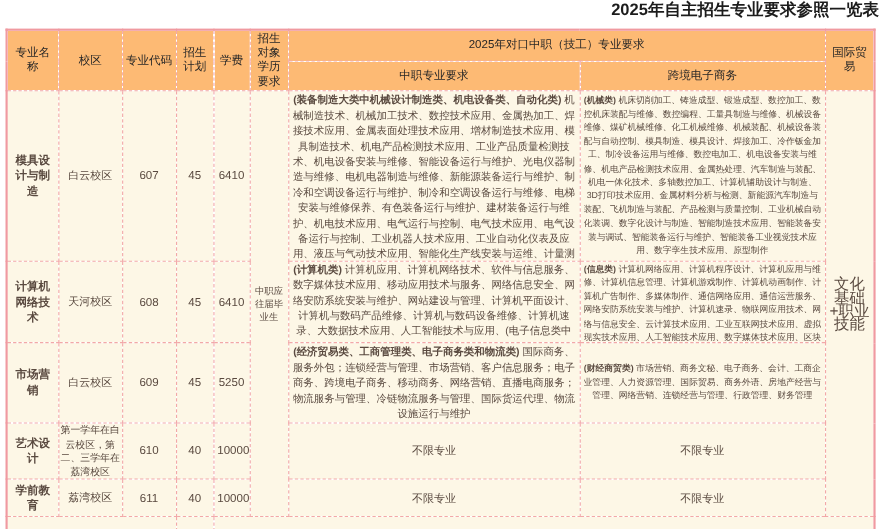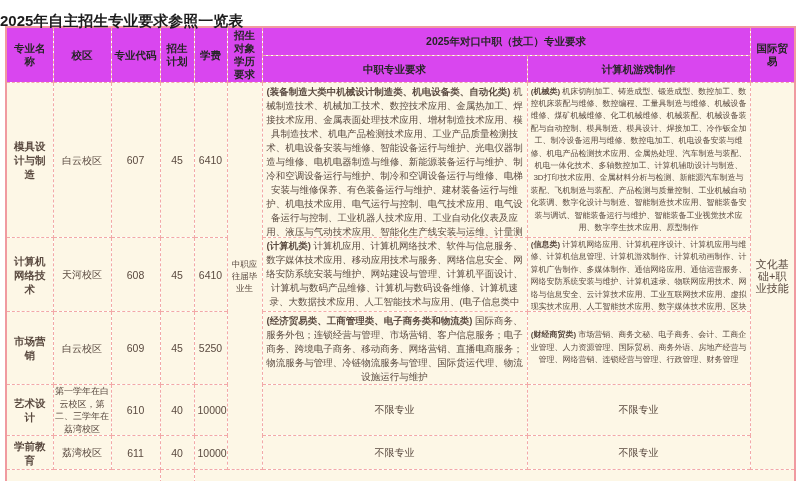--- a/index.html
+++ b/index.html
@@ -3,51 +3,51 @@
 <meta charset="utf-8">
 <style>
   * { box-sizing: border-box; }
   html, body { margin: 0; padding: 0; }
   body {
     width: 799px; height: 481px; background: #ffffff;
     font-family: "Liberation Sans", sans-serif;
     overflow: hidden;
   }
   .page-title {
-    text-align: left; font-size: 15px; font-weight: bold;
-    color: #1c1c1c; padding-top: 12px; height: 24px; line-height: 18px;
+    text-align: right; font-size: 15px; font-weight: bold;
+    color: #1c1c1c; padding-top: 1px; height: 24px; line-height: 18px;
   }
   table.req-table {
     border-collapse: collapse; table-layout: fixed;
     width: 789px; margin-left: 5px; margin-top: 2px;
     border: 2px solid #f09aa0;
   }
   .req-table th, .req-table td {
     border: 1px dashed #f2a8a8;
     background: #fdf7e6;
     color: #5a4a40;
     vertical-align: middle;
     text-align: center;
     padding: 1px 3px;
     overflow: hidden;
   }
   .req-table th {
-    background: #d946ef;
+    background: #fdba74;
     color: #262626;
     font-size: 10.5px;
-    font-weight: bold;
+    font-weight: normal;
     line-height: 13px;
     padding: 1px 2px;
   }
   .major-cell { font-weight: bold; font-size: 10.5px; line-height: 14px; }
   .campus-cell { font-size: 10px; line-height: 13px; margin-top: 16px; }
   .campus-cell.small { font-size: 9px; line-height: 12.5px; padding: 0 1px; }
   .num-cell { font-size: 10.5px; }
   .elig-cell { font-size: 8.5px; line-height: 12px; padding: 0 1px; }
-  .assess-cell { font-size: 11px; line-height: 12px; padding: 0 1px; }
+  .assess-cell { font-size: 14px; line-height: 12px; padding: 0 1px; }
   .req-cell {
     text-align: left; vertical-align: middle;
     font-size: 9.5px; line-height: 14px; padding: 2px 4px;
   }
   .req-cell.jg { font-size: 8px; line-height: 12.4px; margin-left: 44px; }
   .req-cell b { font-weight: bold; }
   .clip { overflow: hidden; }
   .r1 .clip { max-height: 151px; }
   .r2 .clip { max-height: 71px; }
   .r3 .clip { max-height: 69px; }
@@ -79,21 +79,21 @@
     <th rowspan="2">校区</th>
     <th rowspan="2">专业代码</th>
     <th rowspan="2">招生计划</th>
     <th rowspan="2">学费</th>
     <th rowspan="2">招生对象学历要求</th>
     <th colspan="2" style="height:19px">2025年对口中职（技工）专业要求</th>
     <th rowspan="2">国际贸易</th>
   </tr>
   <tr>
     <th style="height:18px">中职专业要求</th>
-    <th>计算机游戏制作</th>
+    <th>跨境电子商务</th>
   </tr>
 
   <tr class="r1">
     <td class="major-cell" style="height:155px">模具设计与制造</td>
     <td class="campus-cell">白云校区</td>
     <td class="num-cell">607</td>
     <td class="num-cell">45</td>
     <td class="num-cell">6410</td>
     <td class="elig-cell" rowspan="5">中职应往届毕业生</td>
     <td class="req-cell">

